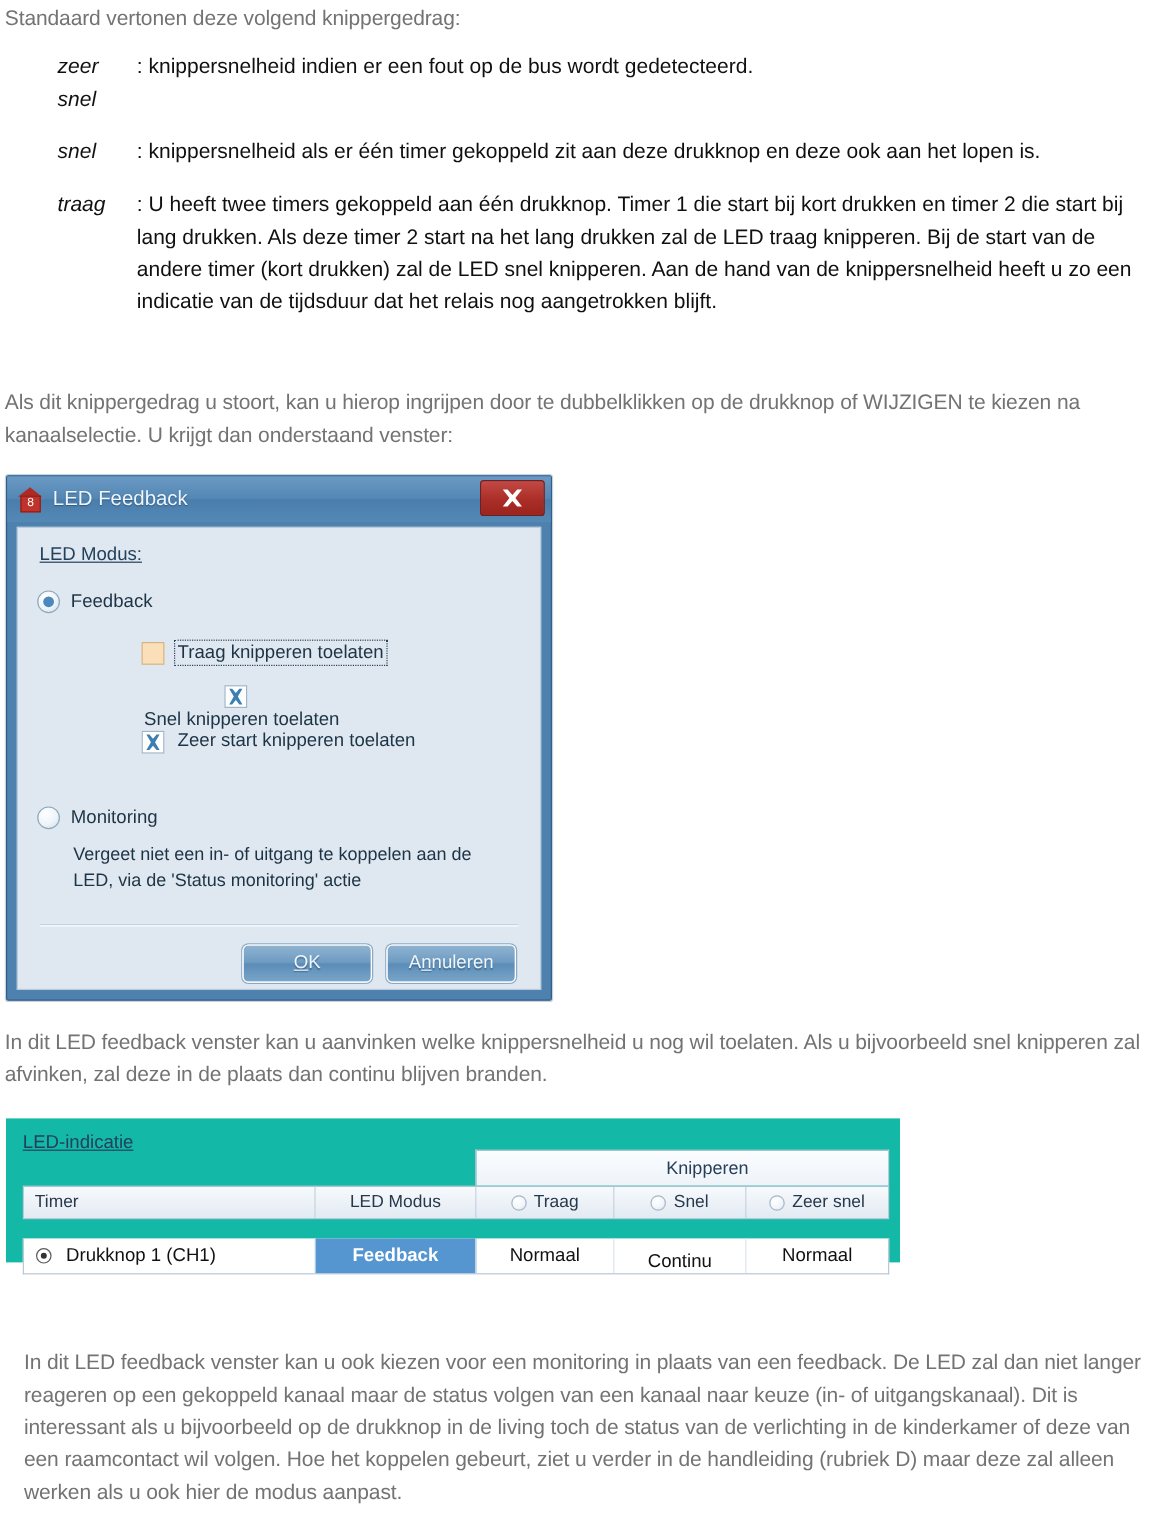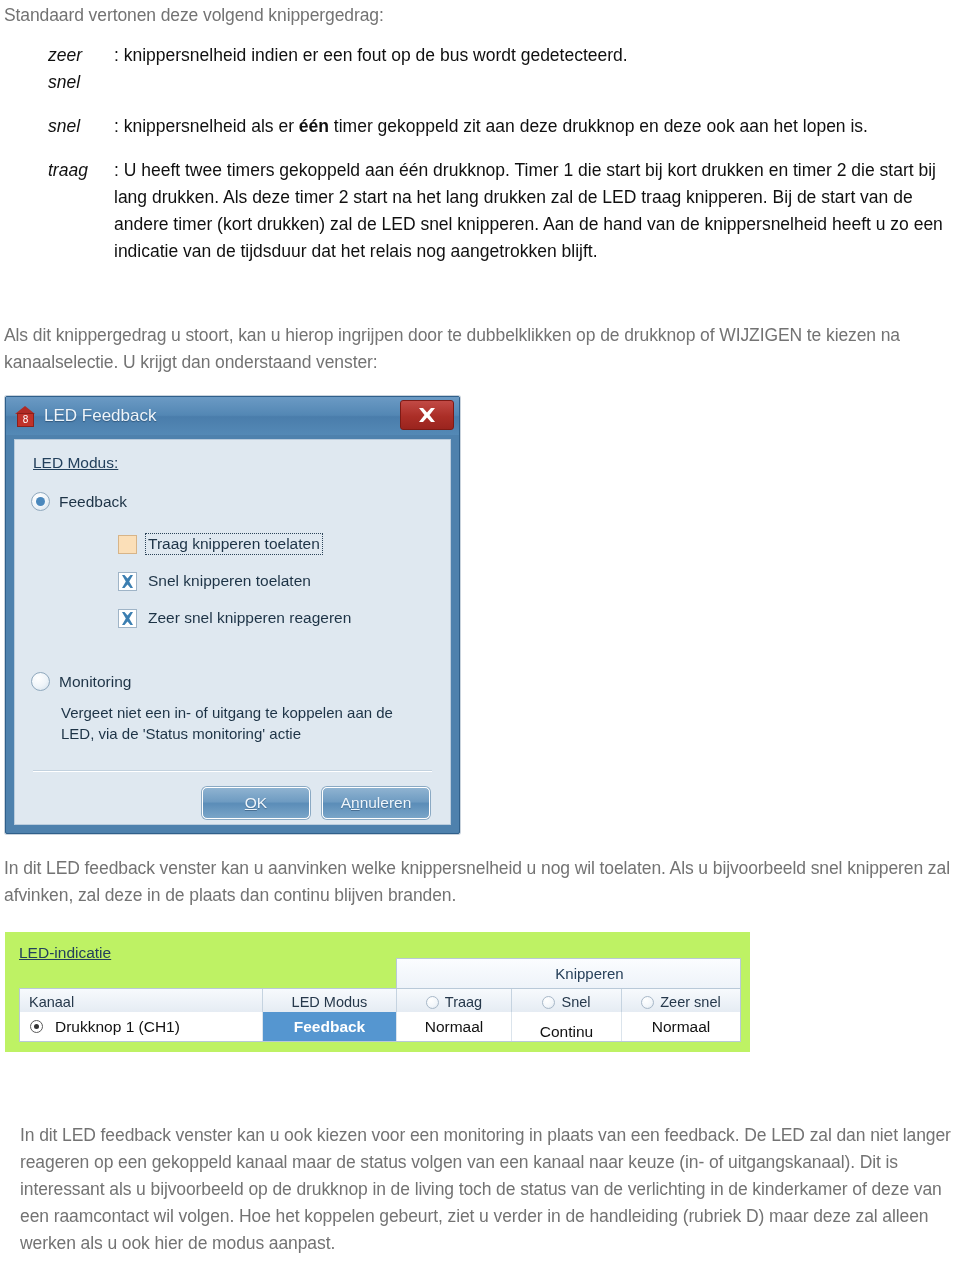--- a/index.html
+++ b/index.html
@@ -55,21 +55,21 @@
     padding-left: 44px;
     box-sizing: border-box;
     color: #101010;
   }
   .defbody {
     flex: 1 1 auto;
     font-size: 17.5px;
     line-height: 27px;
     color: #101010;
   }
-  .defbody b { font-weight: bold; }
+  .defbody b { font-weight: normal; }
 
   .para-wijzigen {
     position: absolute;
     left: 4px;
     top: 322px;
     width: 954px;
   }
 
   .para-aanvinken {
     position: absolute;
@@ -213,21 +213,21 @@
   }
 
   .check-row {
     position: absolute;
     left: 103px;
     display: flex;
     align-items: center;
     cursor: pointer;
   }
   .check-row.r1 { top: 94px; }
-  .check-row.r2 { top: 131px; }
+  .check-row.r2 { top: 131px; flex-direction: column; }
   .check-row.r3 { top: 168px; }
 
   .checkbox {
     width: 19px;
     height: 19px;
     box-sizing: border-box;
     border: 1px solid #9fb4c7;
     background: #ffffff;
     flex: 0 0 19px;
     margin-right: 9px;
@@ -298,21 +298,21 @@
   }
   .mn { text-decoration: underline; }
 
   
   .ledtable {
     position: absolute;
     left: 5px;
     top: 932px;
     width: 745px;
     height: 120px;
-    background: #bef264;
+    background: #14b8a6;
     box-sizing: border-box;
   }
   .ledtable-title {
     position: absolute;
     left: 14px;
     top: 12px;
     font-size: 15.5px;
     color: #23405c;
     text-decoration: underline;
     font-family: "Liberation Sans", sans-serif;
@@ -370,21 +370,21 @@
     border-radius: 50%;
     background: radial-gradient(circle at 35% 30%, #ffffff 0%, #f2f6fa 60%, #d4dde6 100%);
     border: 1px solid #a8b8c8;
     box-sizing: border-box;
     margin-right: 6px;
     flex: 0 0 13px;
   }
   .trow {
     position: absolute;
     left: 14px;
-    top: 80px;
+    top: 100px;
     width: 722px;
     height: 30px;
     display: flex;
     box-sizing: border-box;
     border: 1px solid #b9c9d8;
     border-top: none;
     background: #ffffff;
   }
   .td {
     box-sizing: border-box;
@@ -496,21 +496,21 @@
       </div>
       <div class="check-label">Snel knipperen toelaten</div>
     </div>
 
     <div class="check-row r3">
       <div class="checkbox checked">
         <svg width="17" height="17" viewBox="0 0 17 17" aria-hidden="true">
           <path d="M3 2 L5.5 2 L8.5 5.6 L11.5 2 L14 2 L10.2 8.5 L14 15 L11.5 15 L8.5 11.4 L5.5 15 L3 15 L6.8 8.5 Z" fill="#3c7fb1"></path>
         </svg>
       </div>
-      <div class="check-label">Zeer snel knipperen reageren</div>
+      <div class="check-label">Zeer start knipperen toelaten</div>
     </div>
 
     <div class="radio-row monitoring">
       <div class="radio"></div>
       <div class="radio-label">Monitoring</div>
     </div>
 
     <div class="monitoring-note">Vergeet niet een in- of uitgang te koppelen aan de LED, via de 'Status monitoring' actie</div>
 
     <div class="dlg-sep"></div>
@@ -532,21 +532,21 @@
 </div>
 
 <div class="ledtable">
 
   <div class="ledtable-title">LED-indicatie</div>
 
   <div class="grouphdr">Knipperen</div>
 
   <div class="thead">
     <div class="th th-c1">
-      <span>Kanaal</span>
+      <span>Timer</span>
     </div>
     <div class="th th-c2 center">
       <span>LED Modus</span>
     </div>
     <div class="th th-c3 center">
       <span class="mini-radio"></span>
       <span>Traag</span>
     </div>
     <div class="th th-c4 center">
       <span class="mini-radio"></span>

